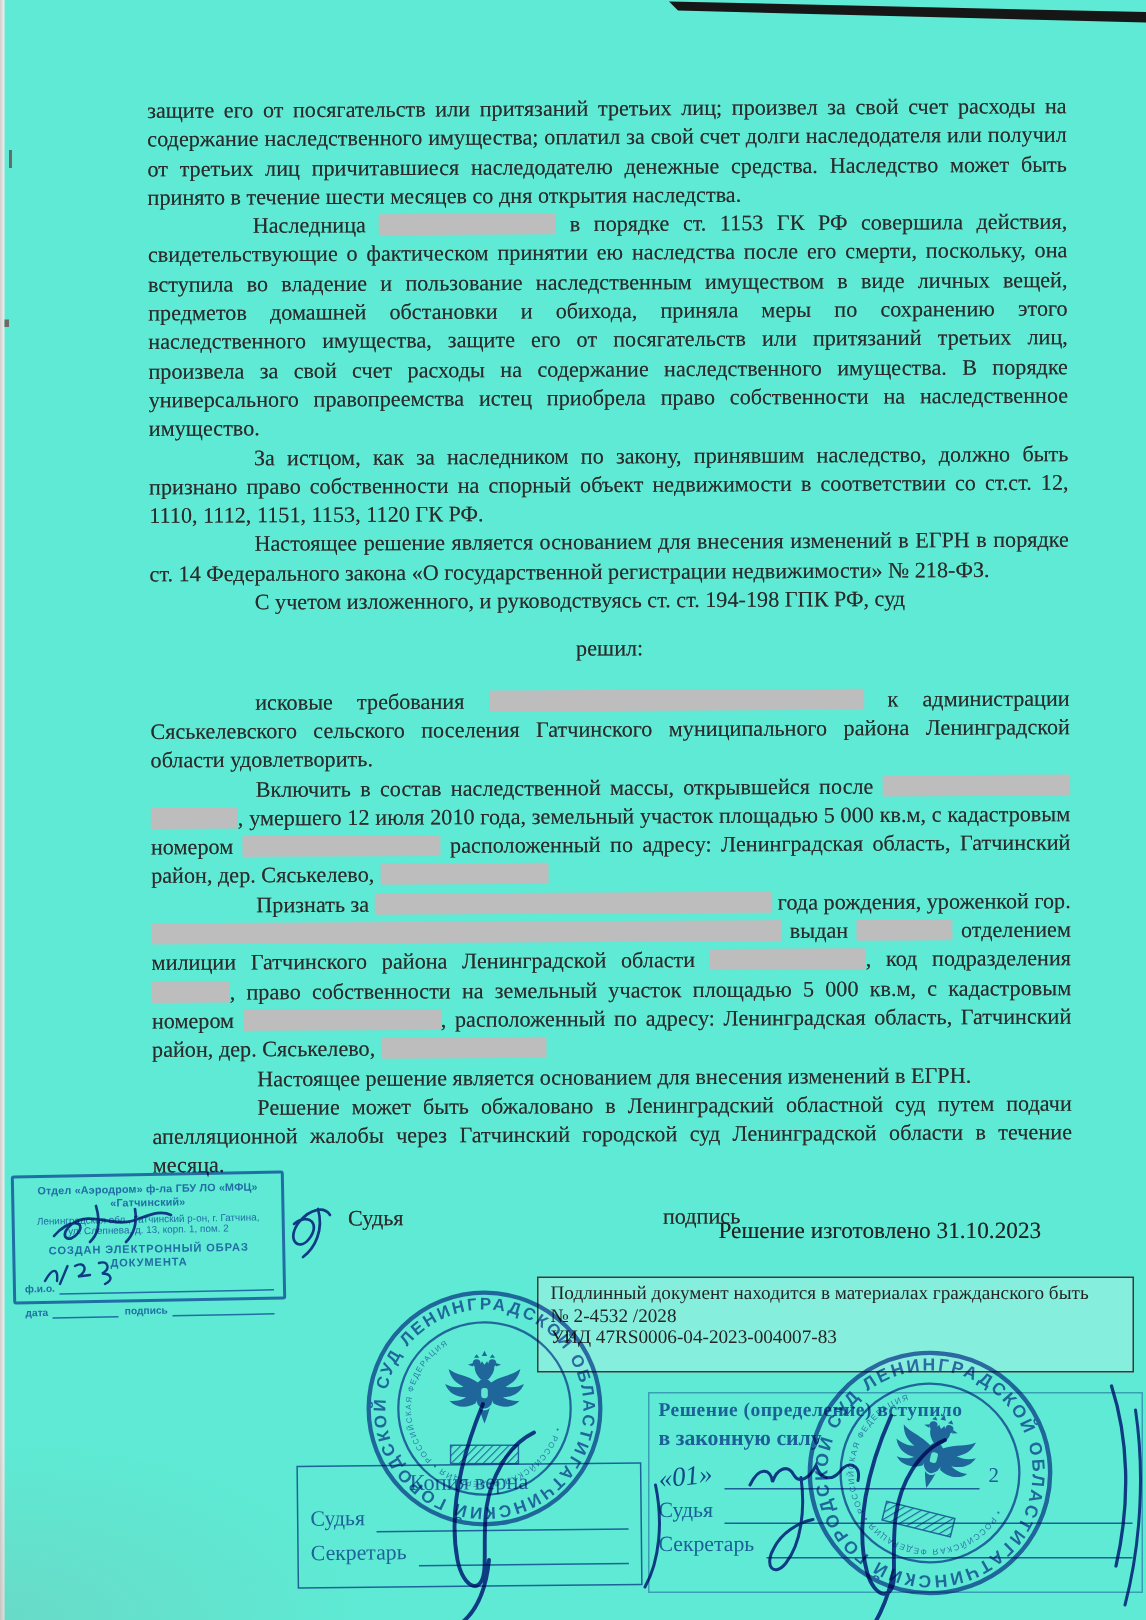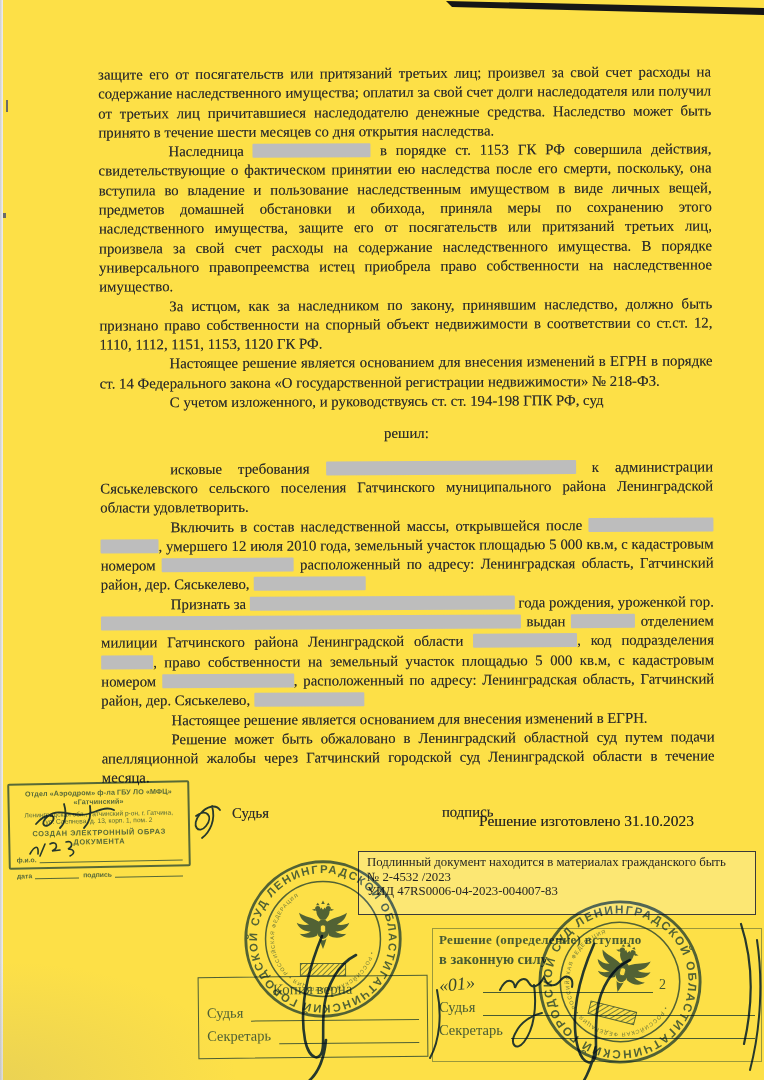--- a/index.html
+++ b/index.html
@@ -1,18 +1,18 @@
 <!DOCTYPE html>
 <html lang="ru"><head>
 <meta charset="utf-8">
 <style>
   html,body{margin:0;padding:0;background:#e8e8e6;}
   .page{
     position:relative;width:764px;height:1080px;margin:0 auto;
-    background:#fde047;overflow:hidden;
+    background:#5eead4;overflow:hidden;
     font-family:"Liberation Serif", serif;color:#2b2b2b;
   }
   
   .scan-edge-left{position:absolute;left:0;top:0;width:3px;height:1080px;background:linear-gradient(90deg,#cfcecb,#f1f0ee);}
   .scan-speck{position:absolute;background:#6b6b66;}
   .corner-shade{position:absolute;left:0;bottom:0;width:240px;height:120px;
     background:radial-gradient(ellipse at 0% 100%, rgba(150,148,140,.18), rgba(0,0,0,0) 70%);}
   
   .body-text{
     position:absolute;left:100px;top:64px;width:613px;
@@ -129,21 +129,21 @@
     <div class="mfc-row">
       <span class="lbl">дата</span>
       <span class="ln short"></span>
       <span class="lbl">подпись</span>
       <span class="ln"></span>
     </div>
   </div>
 
   <div class="origin-box">
     <div>Подлинный документ находится в материалах гражданского быть</div>
-    <div>№ 2-4532 /2023</div>
+    <div>№ 2-4532 /2028</div>
     <div>УИД  47RS0006-04-2023-004007-83</div>
   </div>
 
   <div class="copy-stamp">
     <div class="copy-title">Копия верна</div>
     <div class="stamp-row">
       <span class="lbl">Судья</span>
       <span class="ln"></span>
     </div>
     <div class="stamp-row">

